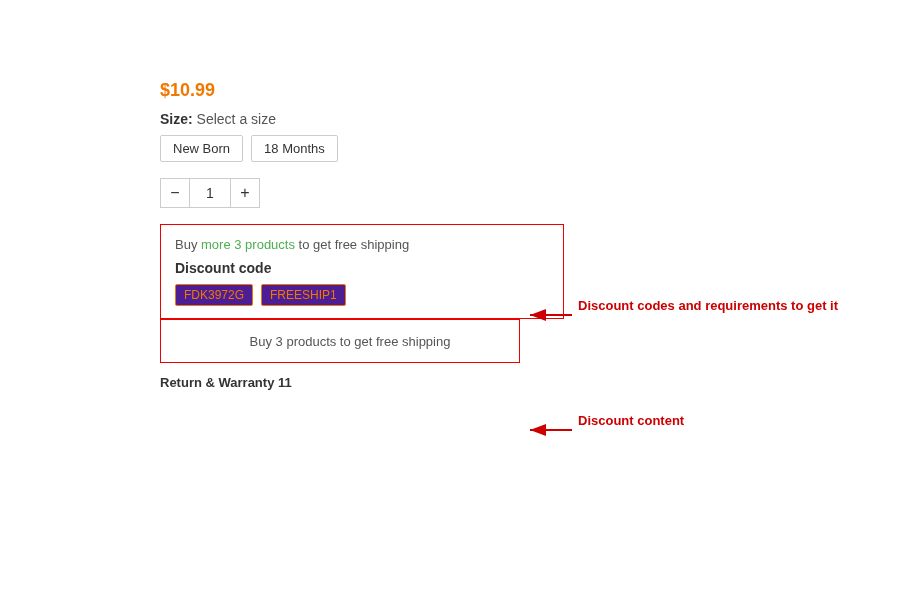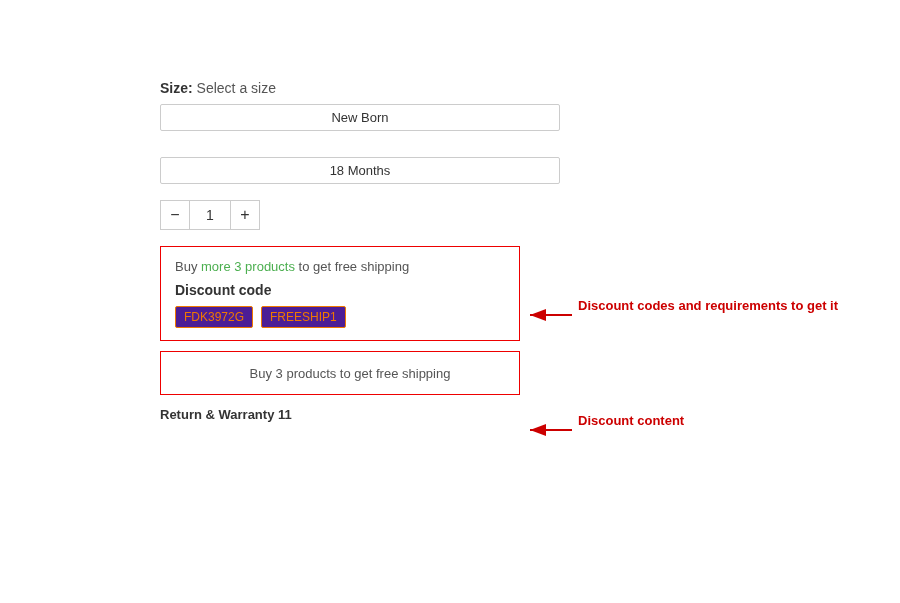--- a/index.html
+++ b/index.html
@@ -32,23 +32,22 @@
       margin-bottom: 8px;
     }
 
     .size-label span {
       font-weight: normal;
       color: #555;
     }
 
     .size-options {
       display: flex;
-      gap: 26px;
+      gap: 8px;
       margin-bottom: 16px;
-      flex-direction: column;
     }
 
     .size-btn {
       border: 1px solid #ccc;
       background: #fff;
       padding: 5px 12px;
       font-size: 13px;
       cursor: pointer;
       color: #333;
       border-radius: 2px;
@@ -92,22 +91,22 @@
       font-size: 14px;
       color: #333;
       display: flex;
       align-items: center;
       justify-content: center;
     }
 
     .discount-box {
       border: 1.5px solid #e00;
       padding: 12px 14px;
-      margin-bottom: 10px;
-      width: 360px;
+      margin-bottom: 0;
+      width: 404px;
     }
 
     .discount-shipping-msg {
       font-size: 13px;
       color: #555;
       margin-bottom: 8px;
     }
 
     .discount-shipping-msg a {
       color: #4caf50;
@@ -190,20 +189,21 @@
     .annotation-svg {
       position: absolute;
       overflow: visible;
     }
   </style>
 </head>
 <body>
 
 <div class="main-content">
 
+  <div class="price">$10.99</div>
 
   <div class="size-label">
     <strong>Size:</strong>
     <span>Select a size</span>
   </div>
 
   <div class="size-options">
     <button class="size-btn">New Born</button>
     <button class="size-btn">18 Months</button>
   </div>

